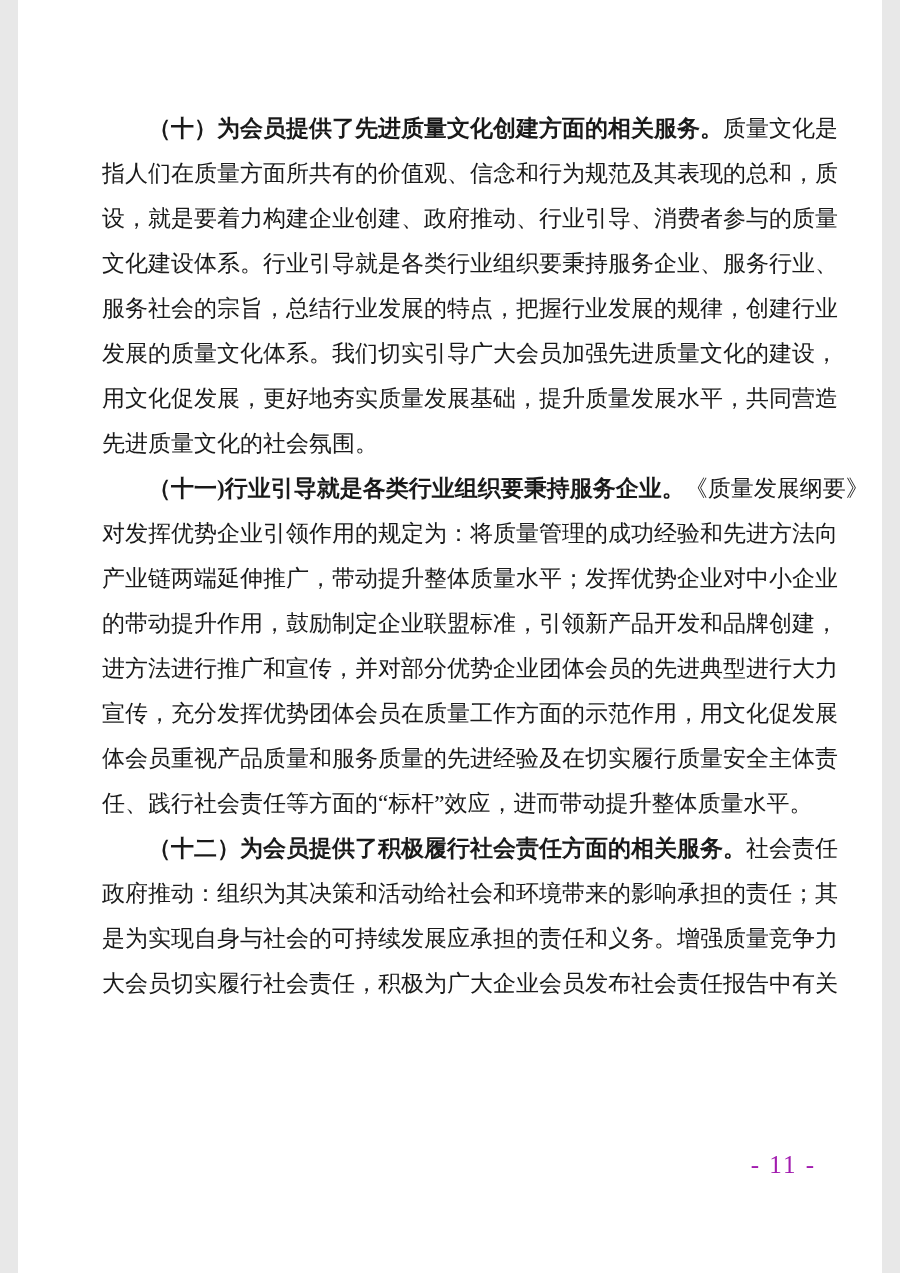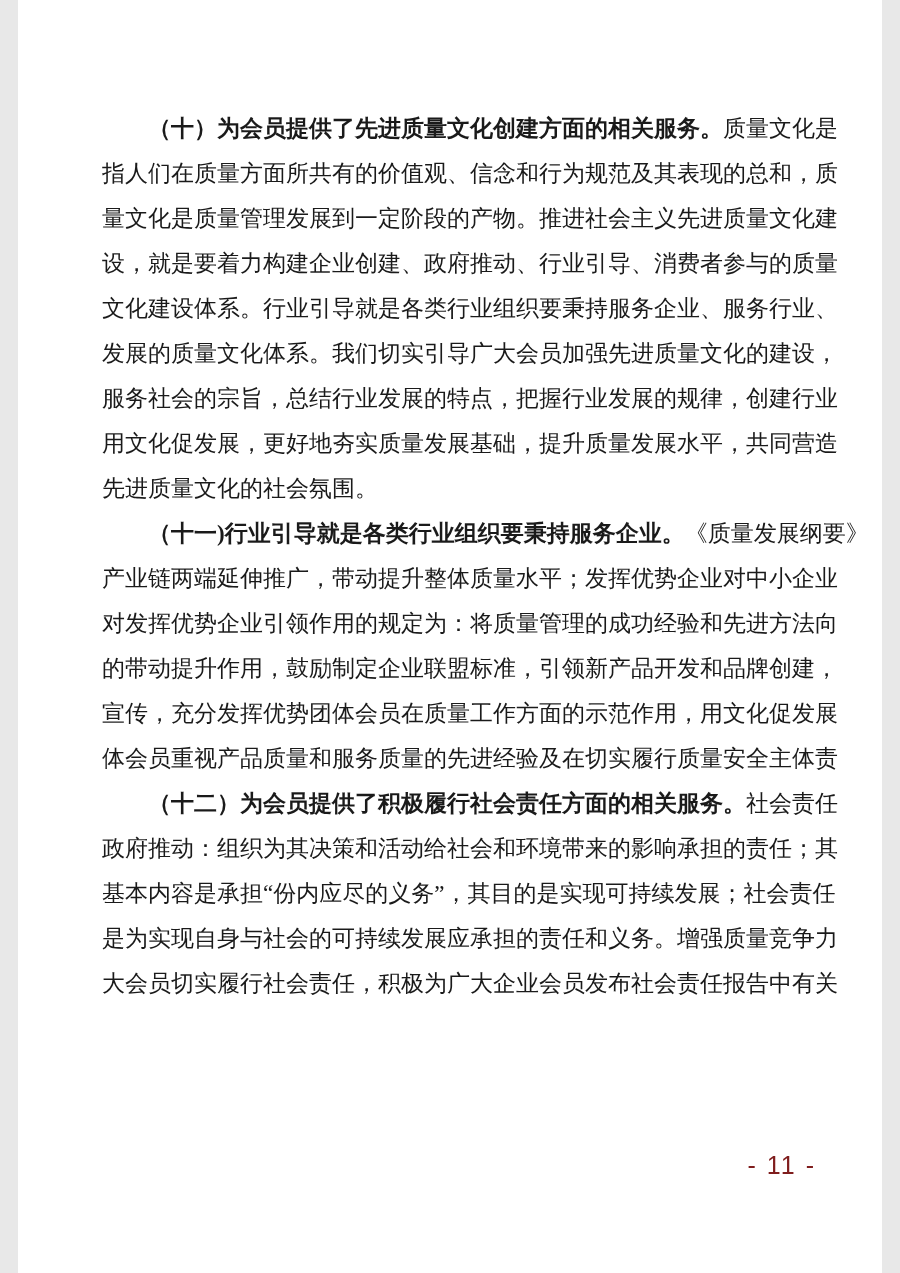--- a/index.html
+++ b/index.html
@@ -44,44 +44,44 @@
     font-weight: 700;
   }
   .page-number {
     position: absolute;
     top: 1148px;
     right: 66px;
     height: 34px;
     line-height: 34px;
     font-size: 25px;
     letter-spacing: 2px;
-    color: #7f1d1d;
-    font-family: Liberation Sans, sans-serif;
+    color: #a21caf;
+    font-family: Liberation Serif, serif;
   }
 </style>
 </head>
 <body>
 
 <div class="page">
   <div class="text-block">
       <div class="line indent"><b>（十）为会员提供了先进质量文化创建方面的相关服务。</b><span>质量文化是</span></div>
       <div class="line"><span>指人们在质量方面所共有的价值观、信念和行为规范及其表现的总和，质</span></div>
-      <div class="line"><span>量文化是质量管理发展到一定阶段的产物。推进社会主义先进质量文化建</span></div>
       <div class="line"><span>设，就是要着力构建企业创建、政府推动、行业引导、消费者参与的质量</span></div>
       <div class="line"><span>文化建设体系。行业引导就是各类行业组织要秉持服务企业、服务行业、</span></div>
+      <div class="line"><span>服务社会的宗旨，总结行业发展的特点，把握行业发展的规律，创建行业</span></div>
       <div class="line"><span>发展的质量文化体系。我们切实引导广大会员加强先进质量文化的建设，</span></div>
-      <div class="line"><span>服务社会的宗旨，总结行业发展的特点，把握行业发展的规律，创建行业</span></div>
       <div class="line"><span>用文化促发展，更好地夯实质量发展基础，提升质量发展水平，共同营造</span></div>
       <div class="line last"><span>先进质量文化的社会氛围。</span></div>
       <div class="line indent"><b>（十一)行业引导就是各类行业组织要秉持服务企业。</b><span>《质量发展纲要》</span></div>
+      <div class="line"><span>对发挥优势企业引领作用的规定为：将质量管理的成功经验和先进方法向</span></div>
       <div class="line"><span>产业链两端延伸推广，带动提升整体质量水平；发挥优势企业对中小企业</span></div>
-      <div class="line"><span>对发挥优势企业引领作用的规定为：将质量管理的成功经验和先进方法向</span></div>
       <div class="line"><span>的带动提升作用，鼓励制定企业联盟标准，引领新产品开发和品牌创建，</span></div>
+      <div class="line"><span>进方法进行推广和宣传，并对部分优势企业团体会员的先进典型进行大力</span></div>
       <div class="line"><span>宣传，充分发挥优势团体会员在质量工作方面的示范作用，用文化促发展</span></div>
       <div class="line"><span>体会员重视产品质量和服务质量的先进经验及在切实履行质量安全主体责</span></div>
+      <div class="line last"><span>任、践行社会责任等方面的“标杆”效应，进而带动提升整体质量水平。</span></div>
       <div class="line indent"><b>（十二）为会员提供了积极履行社会责任方面的相关服务。</b><span>社会责任</span></div>
       <div class="line"><span>政府推动：组织为其决策和活动给社会和环境带来的影响承担的责任；其</span></div>
-      <div class="line"><span>基本内容是承担“份内应尽的义务”，其目的是实现可持续发展；社会责任</span></div>
       <div class="line"><span>是为实现自身与社会的可持续发展应承担的责任和义务。增强质量竞争力</span></div>
       <div class="line"><span>大会员切实履行社会责任，积极为广大企业会员发布社会责任报告中有关</span></div>
     </div>
   <div class="page-number">- 11 -</div>
 </div>
 
 </body></html>

